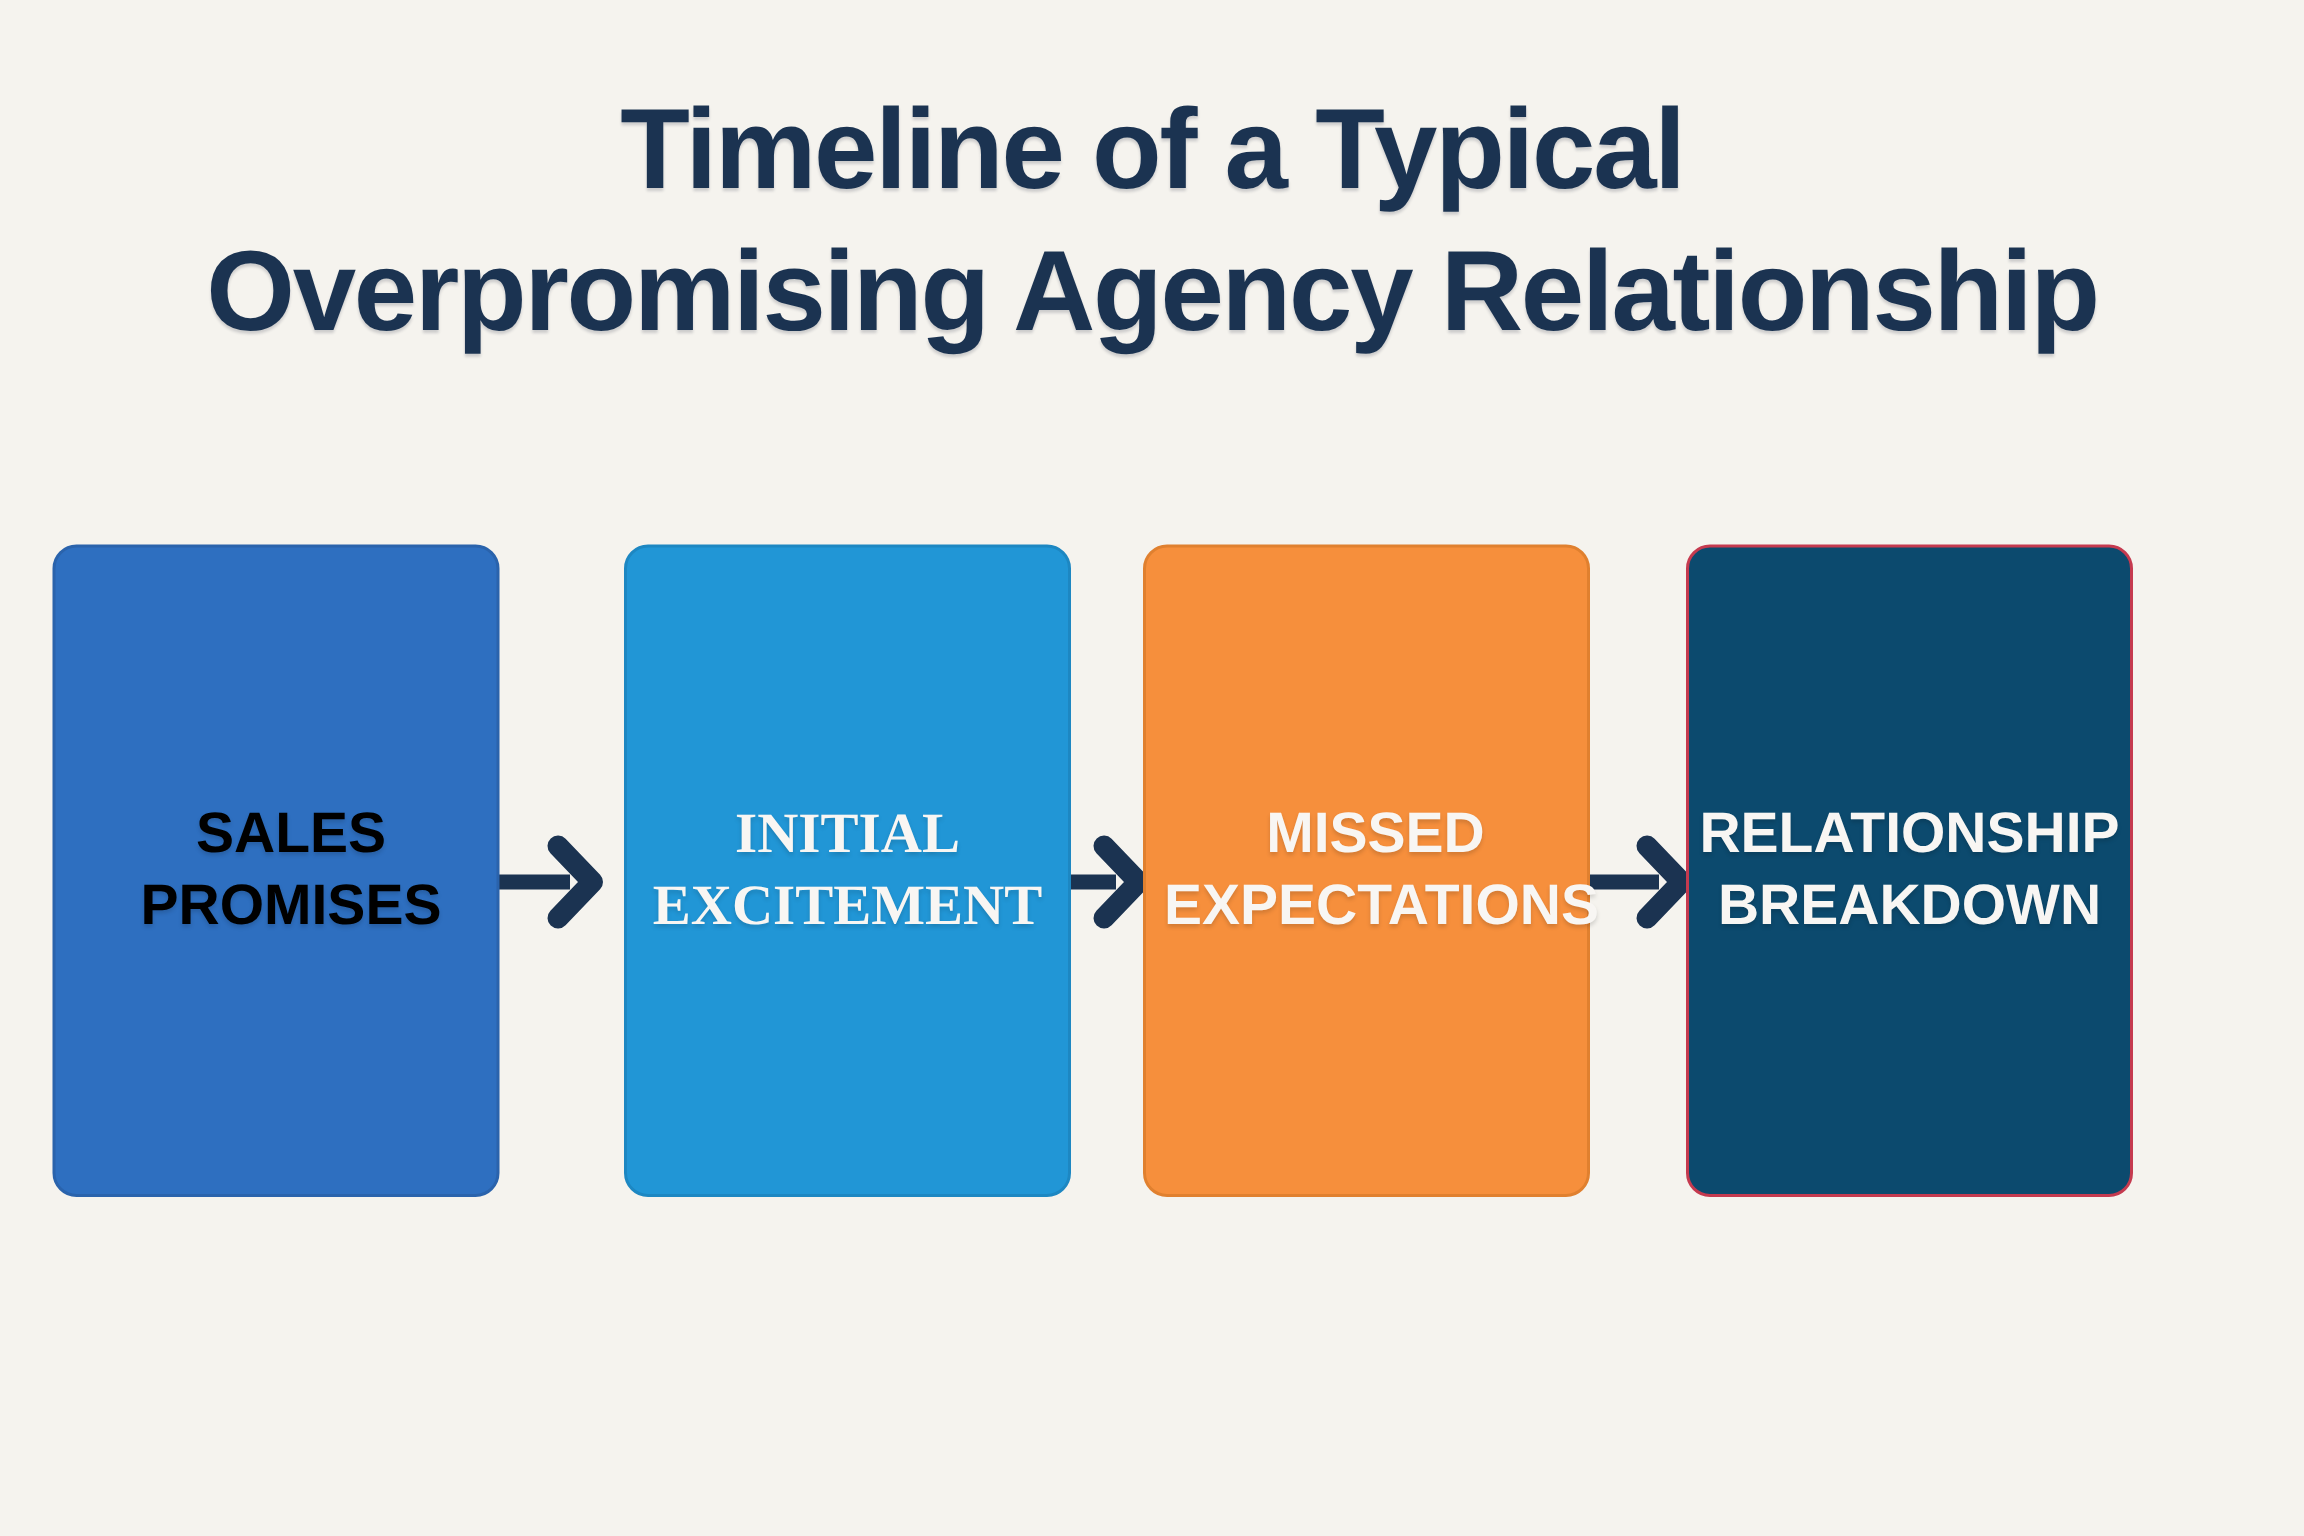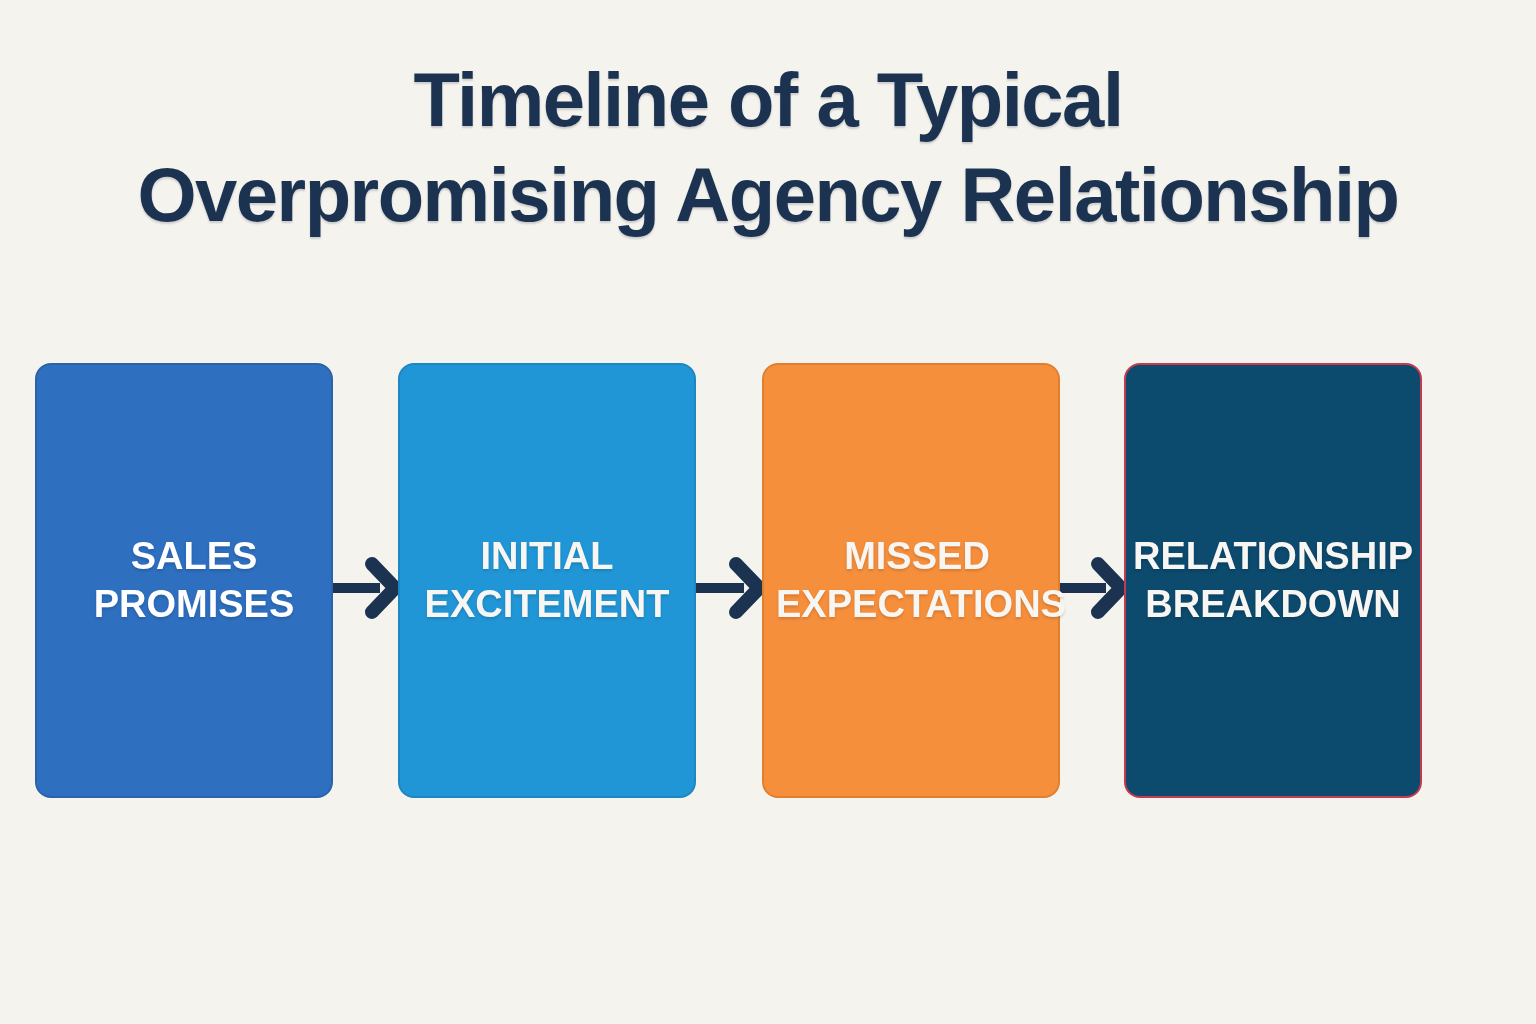--- a/index.html
+++ b/index.html
@@ -34,21 +34,21 @@
     border-radius: 16px;
     border: 2px solid rgba(0,0,0,0.15);
     box-sizing: border-box;
     display: flex;
     align-items: center;
     justify-content: center;
     text-align: center;
     z-index: 1;
   }
   .s0 { left: 35px; }
-  .s1 { left: 398px; }
+  .s1 { left: 416px; font-family: Liberation Serif, serif; }
   .s2 { left: 762px; }
   .s3 { left: 1124px; }
 
   .stage-label {
     display: block;
     width: 100%;
     padding: 0 2px;
     font-weight: bold;
     font-size: 38px;
     line-height: 1.25;
@@ -70,21 +70,21 @@
 </head>
 <body style="background: rgb(245, 243, 238);">
 
 <div class="canvas">
 
   <h1 class="title" style="color: rgb(27, 51, 81);">
     <span class="line">Timeline of a Typical</span>
     <span class="line">Overpromising Agency Relationship</span>
   </h1>
 
-  <div class="stage s0" style="background: rgb(46, 111, 192); border-color: rgb(42, 99, 172); color: #ffffff; padding-left: 20px;">
+  <div class="stage s0" style="background: rgb(46, 111, 192); border-color: rgb(42, 99, 172); color: #000000; padding-left: 20px;">
     <span class="stage-label">SALES PROMISES</span>
   </div>
 
   <svg class="arrow a1" viewBox="0 0 84 70" fill="none">
     <path class="arrow-tail" d="M0 35 H57" stroke-width="10" stroke="#1b3351"></path>
     <path class="arrow-head" d="M49 11 L72 35 L49 59" stroke-width="14" stroke-linecap="round" stroke-linejoin="round" stroke="#1b3351"></path>
   </svg>
 
   <div class="stage s1" style="background: rgb(33, 150, 214); border-color: rgb(29, 135, 194); color: rgb(248, 246, 243);">
     <span class="stage-label">INITIAL EXCITEMENT</span>

